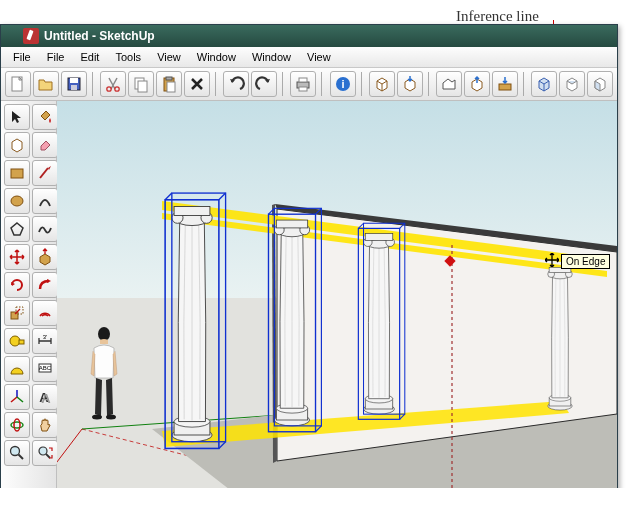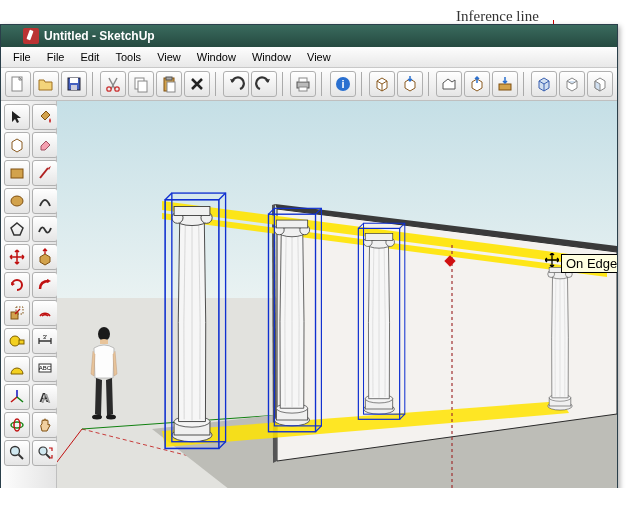--- a/index.html
+++ b/index.html
@@ -13,21 +13,21 @@
   .menubar { background: linear-gradient(to bottom, #fdfdfd, #e8e8e8); border-bottom: 1px solid #c8c8c8; display: flex; padding: 2px 4px; }
   .menubar span { padding: 2px 8px; cursor: default; }
   .toolbar-row { background: linear-gradient(to bottom, #fdfdfd, #e4e4e4); border-bottom: 1px solid #bfbfbf; display: flex; align-items: center; padding: 3px 4px; gap: 2px; }
   .tbut { width: 26px; height: 26px; border: 1px solid #b0b0b0; border-radius: 3px; background: linear-gradient(to bottom, #fff, #e5e5e5); display: flex; align-items: center; justify-content: center; cursor: pointer; flex-shrink: 0; }
   .tbut svg { width: 18px; height: 18px; }
   .tsep { width: 4px; height: 24px; border-left: 1px solid #aaa; margin: 0 3px; }
   .workspace { display: flex; height: 410px; }
   .side-toolbar { width: 56px; background: linear-gradient(to right, #fdfdfd, #e4e4e4); border-right: 1px solid #bfbfbf; display: flex; flex-direction: column; padding: 3px; gap: 2px; }
   .side-row { display: flex; gap: 2px; }
   .viewport { flex: 1; position: relative; background: linear-gradient(to bottom, #c5dfe6 0%, #e9f2f2 48%, #e2e2de 48%, #e2e2de 100%); overflow: hidden; }
-  .tooltip-box { position: absolute; background: #ffffe1; border: 1px solid #000; padding: 1px 4px; font-size: 13px; white-space: nowrap; z-index: 50; }
+  .tooltip-box { position: absolute; background: #ffffe1; border: 1px solid #000; padding: 1px 4px; font-size: 10px; white-space: nowrap; z-index: 50; }
   .cursor-move { position: absolute; font-size: 14px; font-weight: bold; color: #000; z-index: 50; width: 14px; text-align: center;}
 </style>
 </head>
 <body>
 
 <div class="annotation-label">Inference line</div>
 <div class="annotation-line"></div>
 
 <div class="app-window">
 

